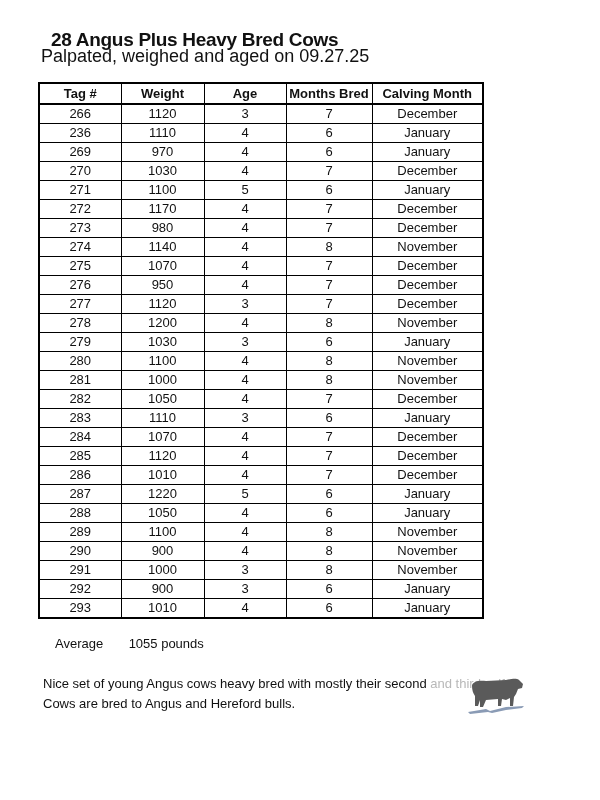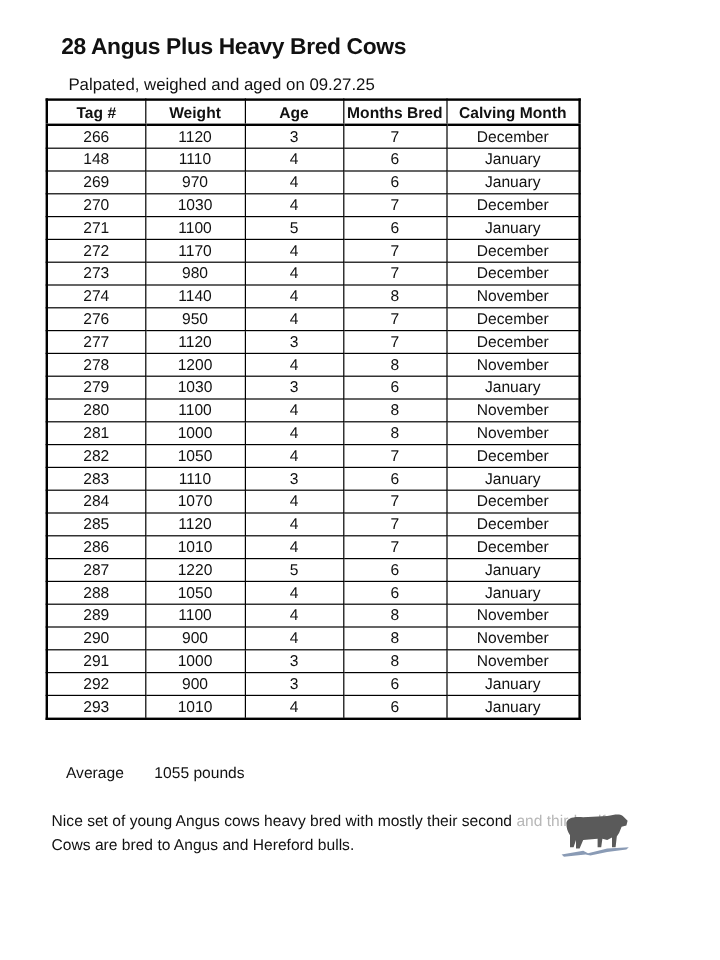--- a/index.html
+++ b/index.html
@@ -21,22 +21,22 @@
       top: 19px;
       font-size: 19px;
       font-weight: bold;
       letter-spacing: -0.3px;
       margin: 10px;
     }
     .subtitle {
       position: absolute;
       left: 41px;
       top: 46px;
-      font-size: 14px;
-      margin: 16px;
+      font-size: 18px;
+      margin: 0;
     }
     .herd-table {
       position: absolute;
       left: 38px;
       top: 82px;
       width: 446px;
       border-collapse: collapse;
       border: 2px solid #000;
       font-size: 13px;
       table-layout: fixed;
@@ -112,21 +112,21 @@
   </thead>
   <tbody id="table-body">
       <tr>
         <td>266</td>
         <td>1120</td>
         <td>3</td>
         <td>7</td>
         <td>December</td>
       </tr>
       <tr>
-        <td>148</td>
+        <td>236</td>
         <td>1110</td>
         <td>4</td>
         <td>6</td>
         <td>January</td>
       </tr>
       <tr>
         <td>269</td>
         <td>970</td>
         <td>4</td>
         <td>6</td>
@@ -159,20 +159,27 @@
         <td>4</td>
         <td>7</td>
         <td>December</td>
       </tr>
       <tr>
         <td>274</td>
         <td>1140</td>
         <td>4</td>
         <td>8</td>
         <td>November</td>
+      </tr>
+      <tr>
+        <td>275</td>
+        <td>1070</td>
+        <td>4</td>
+        <td>7</td>
+        <td>December</td>
       </tr>
       <tr>
         <td>276</td>
         <td>950</td>
         <td>4</td>
         <td>7</td>
         <td>December</td>
       </tr>
       <tr>
         <td>277</td>

